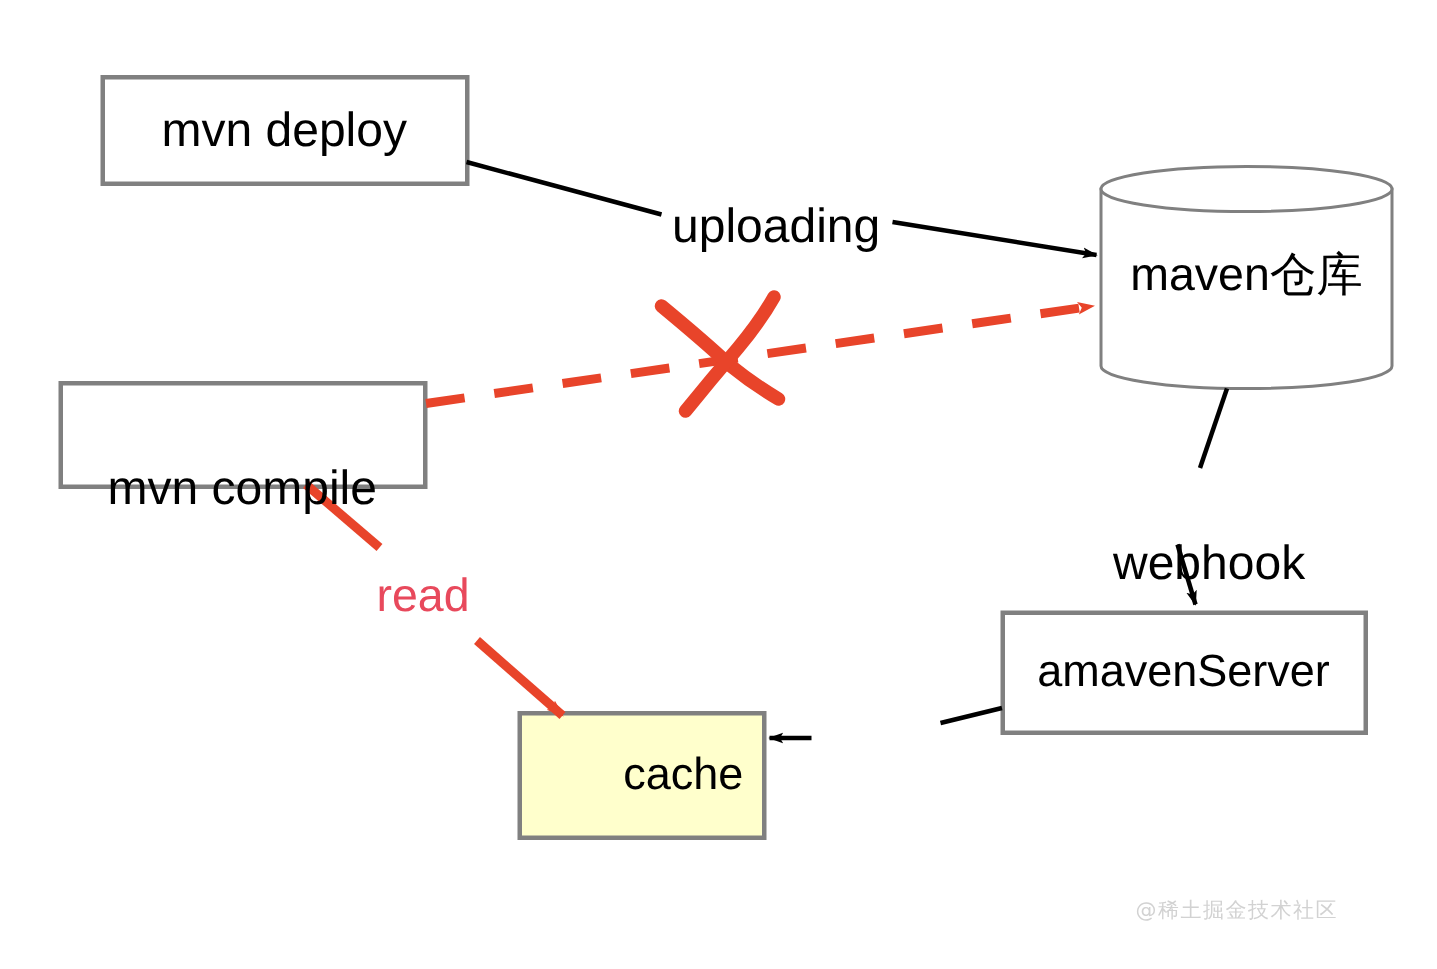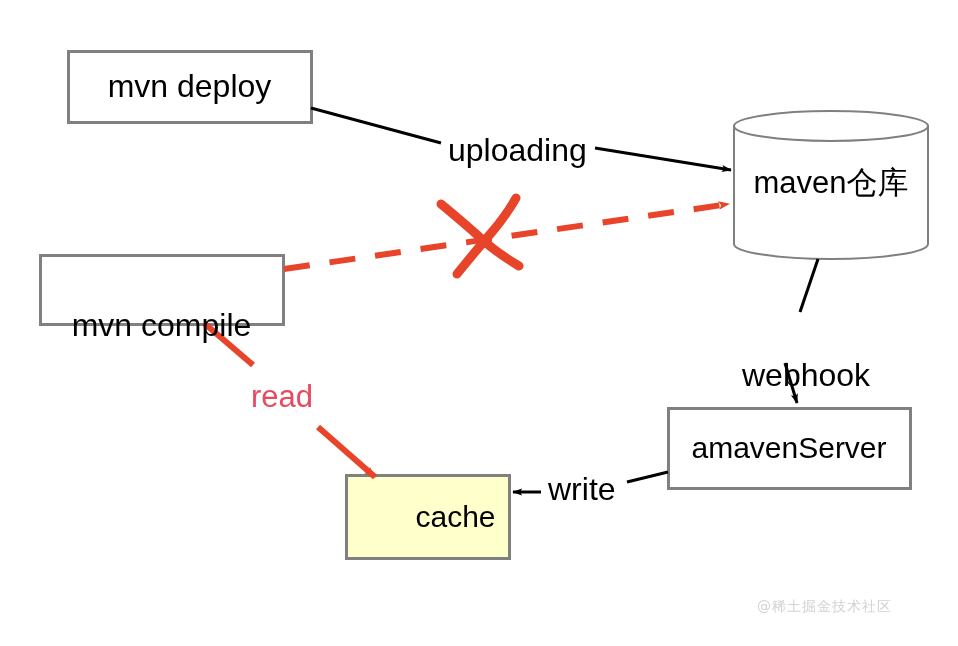--- a/index.html
+++ b/index.html
@@ -116,19 +116,18 @@
   <div class="node-label" style="left:734px; top:160px; width:194px; height:46px; font-size:31px;">maven仓库</div>
 
   <div class="node-label" style="left:668px; top:408px; width:242px; height:80px; font-size:30px;">amavenServer</div>
 
   <div class="node-label" style="left:346px; top:475px; width:163px; height:83px; font-size:30px;margin-left:28px;">cache</div>
 
   <div class="edge-label" style="left:448px; top:132px; font-size:32px;">uploading</div>
 
   <div class="edge-label" style="left:742px; top:316px; font-size:32px;margin-top:41px;">webhook</div>
 
-  <div class="edge-label" style="left:548px; top:471px; font-size:32px;">write</div>
 
   <div class="edge-label" style="left:251px; top:379px; font-size:31px; color:#e8495c;">read</div>
 
   <div class="watermark" style="left:757px; top:598px;">@稀土掘金技术社区</div>
 
 </div>
 
 </body></html>

